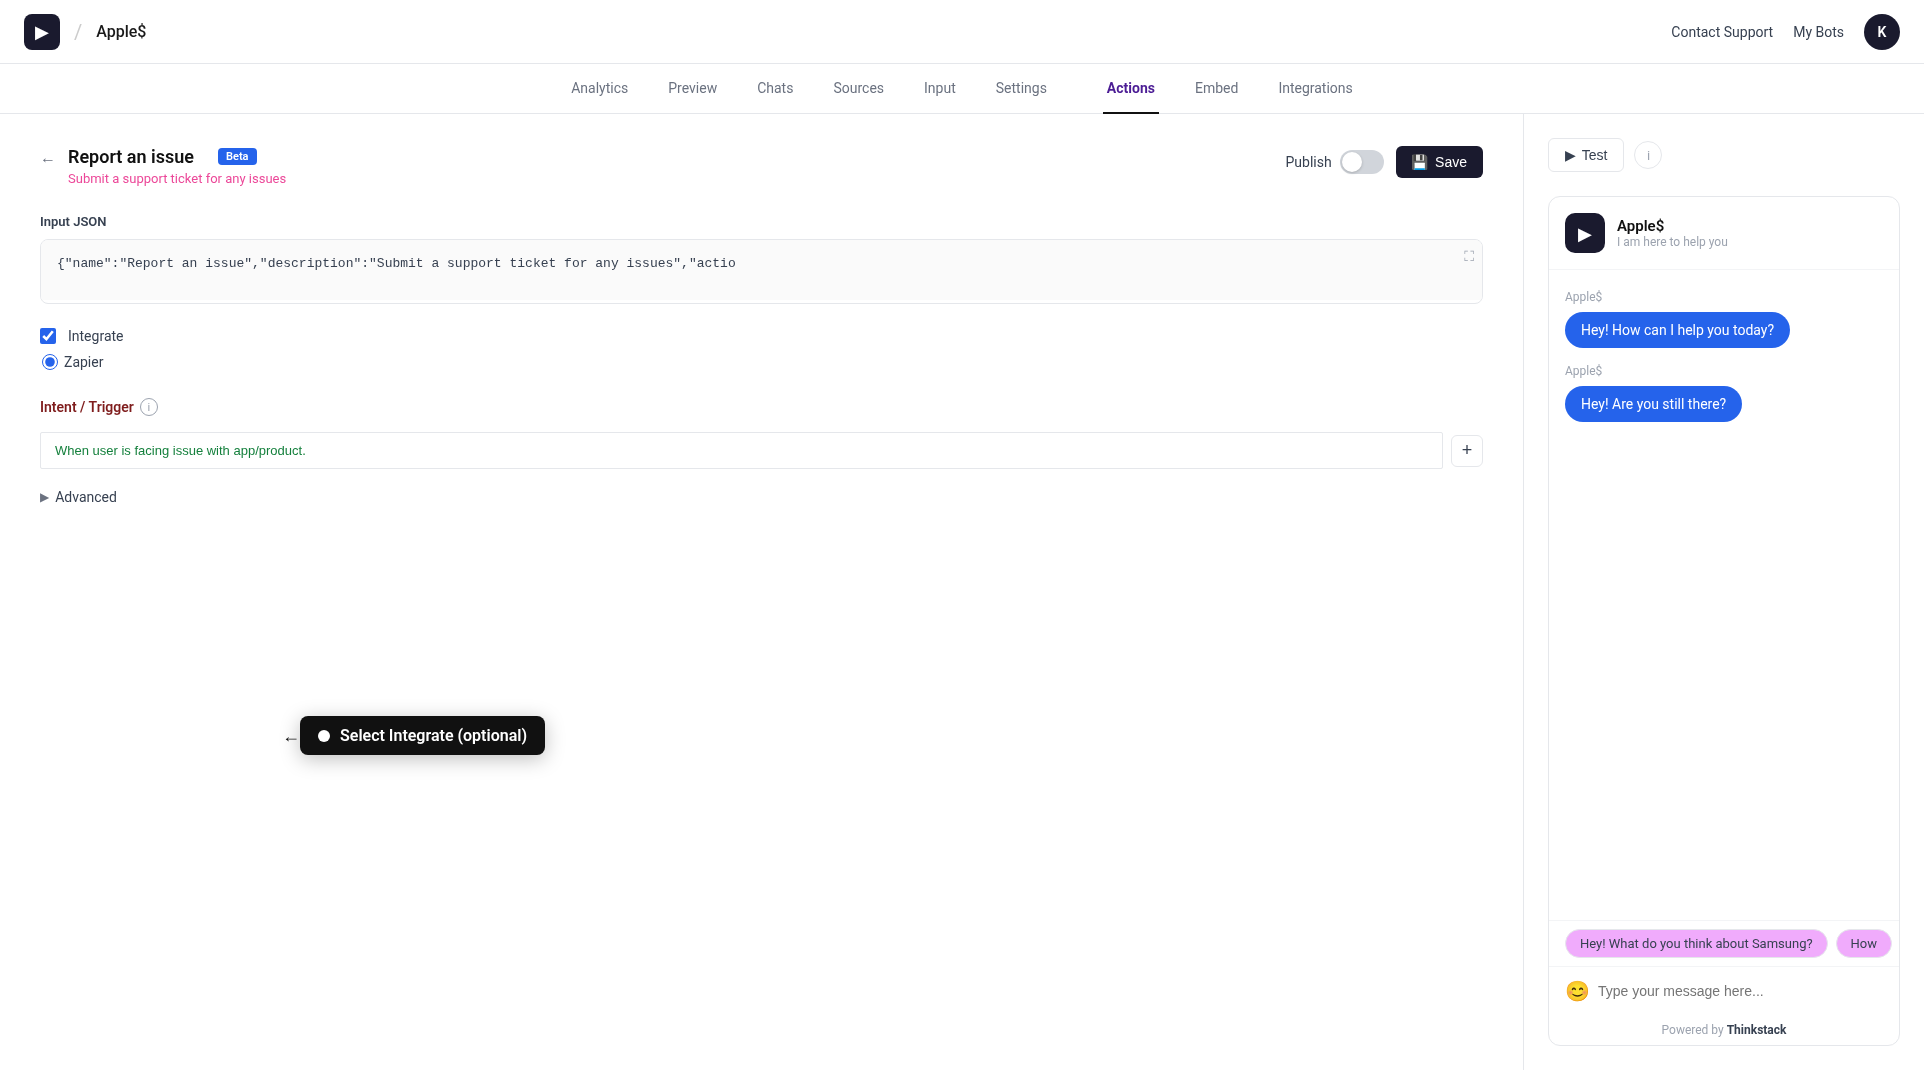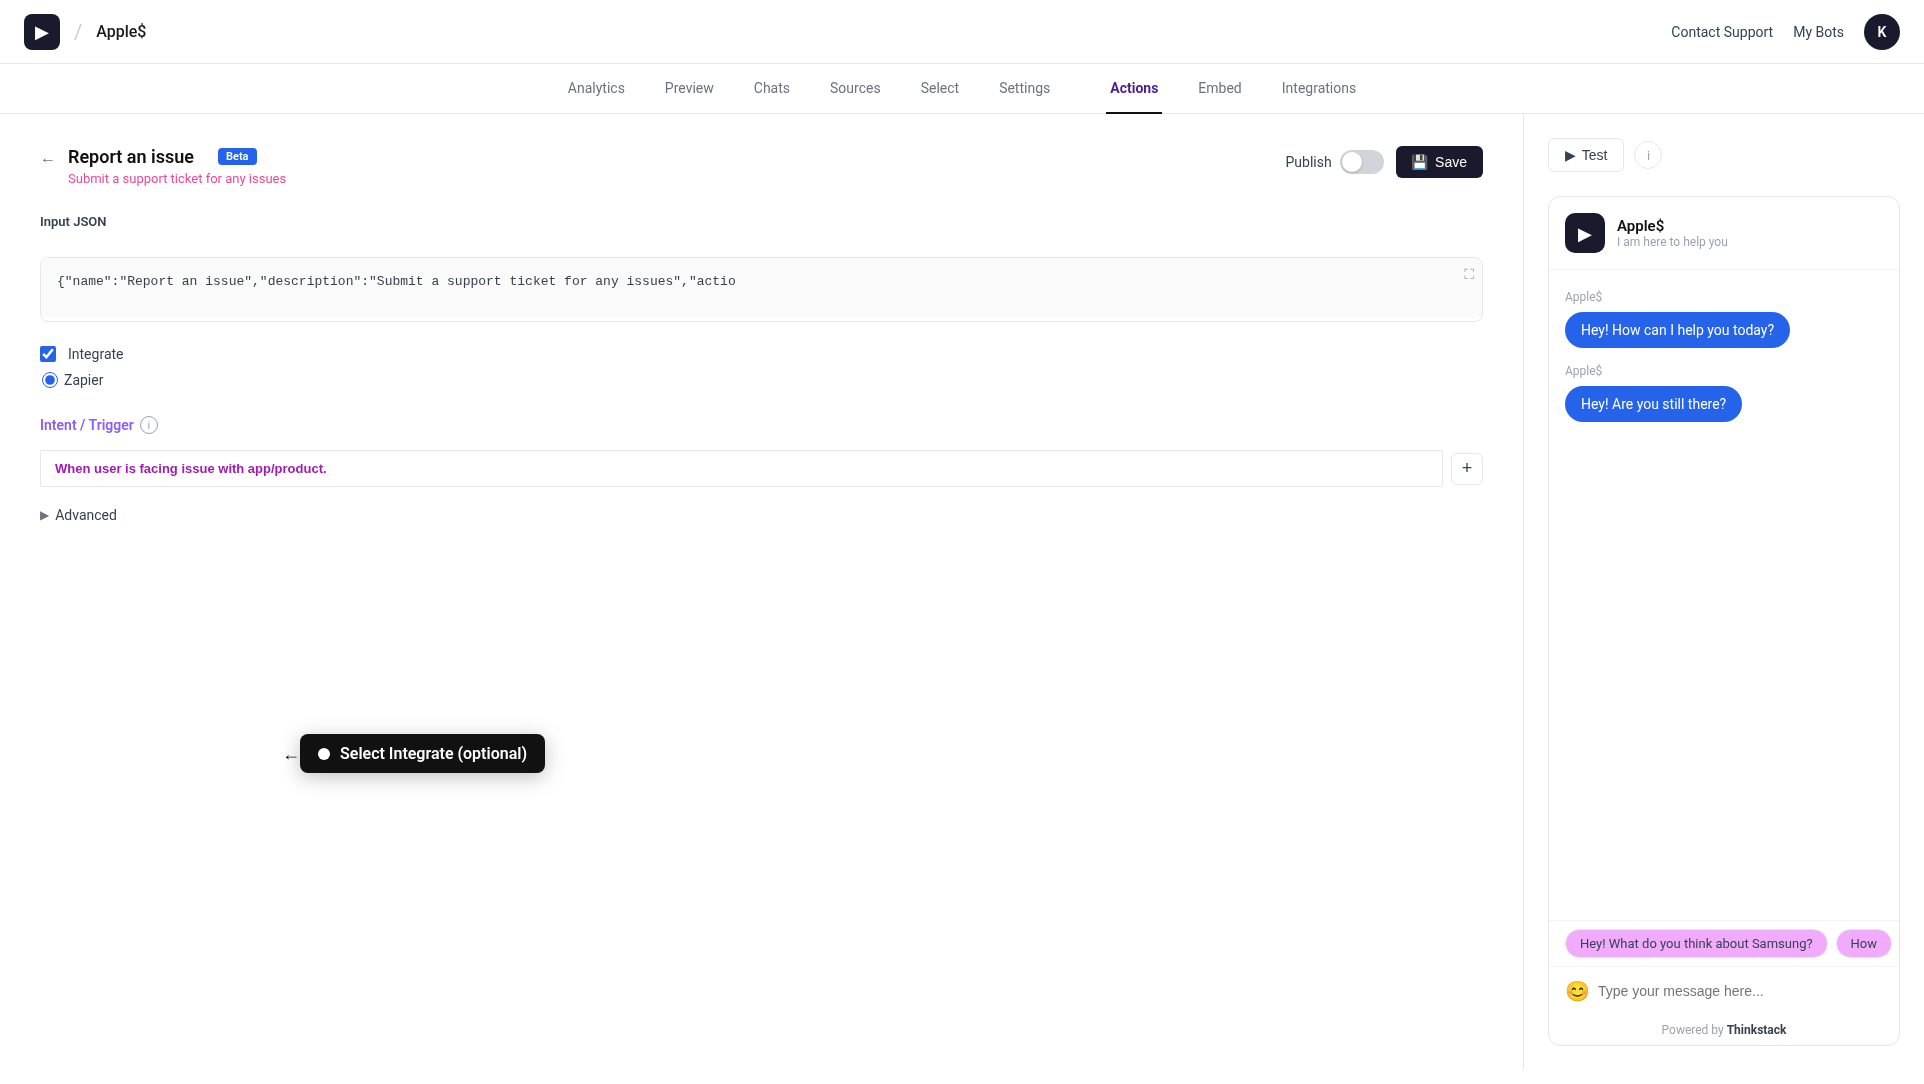--- a/index.html
+++ b/index.html
@@ -117,21 +117,21 @@
       font-weight: 500;
       cursor: pointer;
       display: flex; align-items: center; gap: 6px;
     }
 
     
     .section-label {
       font-size: 13px;
       font-weight: 600;
       color: #374151;
-      margin-bottom: 28px;
+      margin-bottom: 10px;
     }
     .json-input-wrapper {
       position: relative;
       border: 1px solid #e5e7eb;
       border-radius: 8px;
       overflow: hidden;
       margin-bottom: 24px;
     }
     .json-input {
       width: 100%;
@@ -200,21 +200,21 @@
       left: -18px;
       top: 50%;
       transform: translateY(-50%);
       color: #111;
       font-size: 18px;
     }
 
     
     .intent-section { margin-top: 28px; }
     .intent-header { display: flex; align-items: center; gap: 6px; margin-bottom: 16px; }
-    .intent-label { font-size: 14px; font-weight: 600; color: #8b5cf6; }
+    .intent-label { font-size: 14px; font-weight: 600; color: #7f1d1d; }
     .info-icon {
       width: 18px; height: 18px;
       border: 1px solid #9ca3af;
       border-radius: 50%;
       display: flex; align-items: center; justify-content: center;
       font-size: 11px;
       color: #9ca3af;
       cursor: pointer;
     }
     .trigger-row {
@@ -225,23 +225,22 @@
     }
     .trigger-label { font-size: 13px; color: #374151; }
     .trigger-count { font-size: 12px; color: #9ca3af; }
     .trigger-input-row { display: flex; align-items: center; gap: 8px; }
     .trigger-input {
       flex: 1;
       border: 1px solid #e5e7eb;
       border-radius: 2px;
       padding: 10px 14px;
       font-size: 13px;
-      color: #a21caf;
+      color: #15803d;
       outline: none;
-      font-weight: bold;
     }
     .add-btn {
       width: 32px; height: 32px;
       border: 1px solid #e5e7eb;
       border-radius: 6px;
       background: #fff;
       display: flex; align-items: center; justify-content: center;
       cursor: pointer;
       font-size: 18px;
       color: #374151;
@@ -400,21 +399,21 @@
     <a class="header-link">My Bots</a>
     <div class="avatar">K</div>
   </div>
 </div>
 
 <nav class="nav">
   <span class="nav-item">Analytics</span>
   <span class="nav-item">Preview</span>
   <span class="nav-item">Chats</span>
   <span class="nav-item">Sources</span>
-  <span class="nav-item">Select</span>
+  <span class="nav-item">Input</span>
   <span class="nav-item">Settings</span>
   <span class="nav-item active">Actions</span>
   <span class="nav-item">Embed</span>
   <span class="nav-item">Integrations</span>
 </nav>
 
 <div class="main-layout">
 
   <div class="left-content">
 

